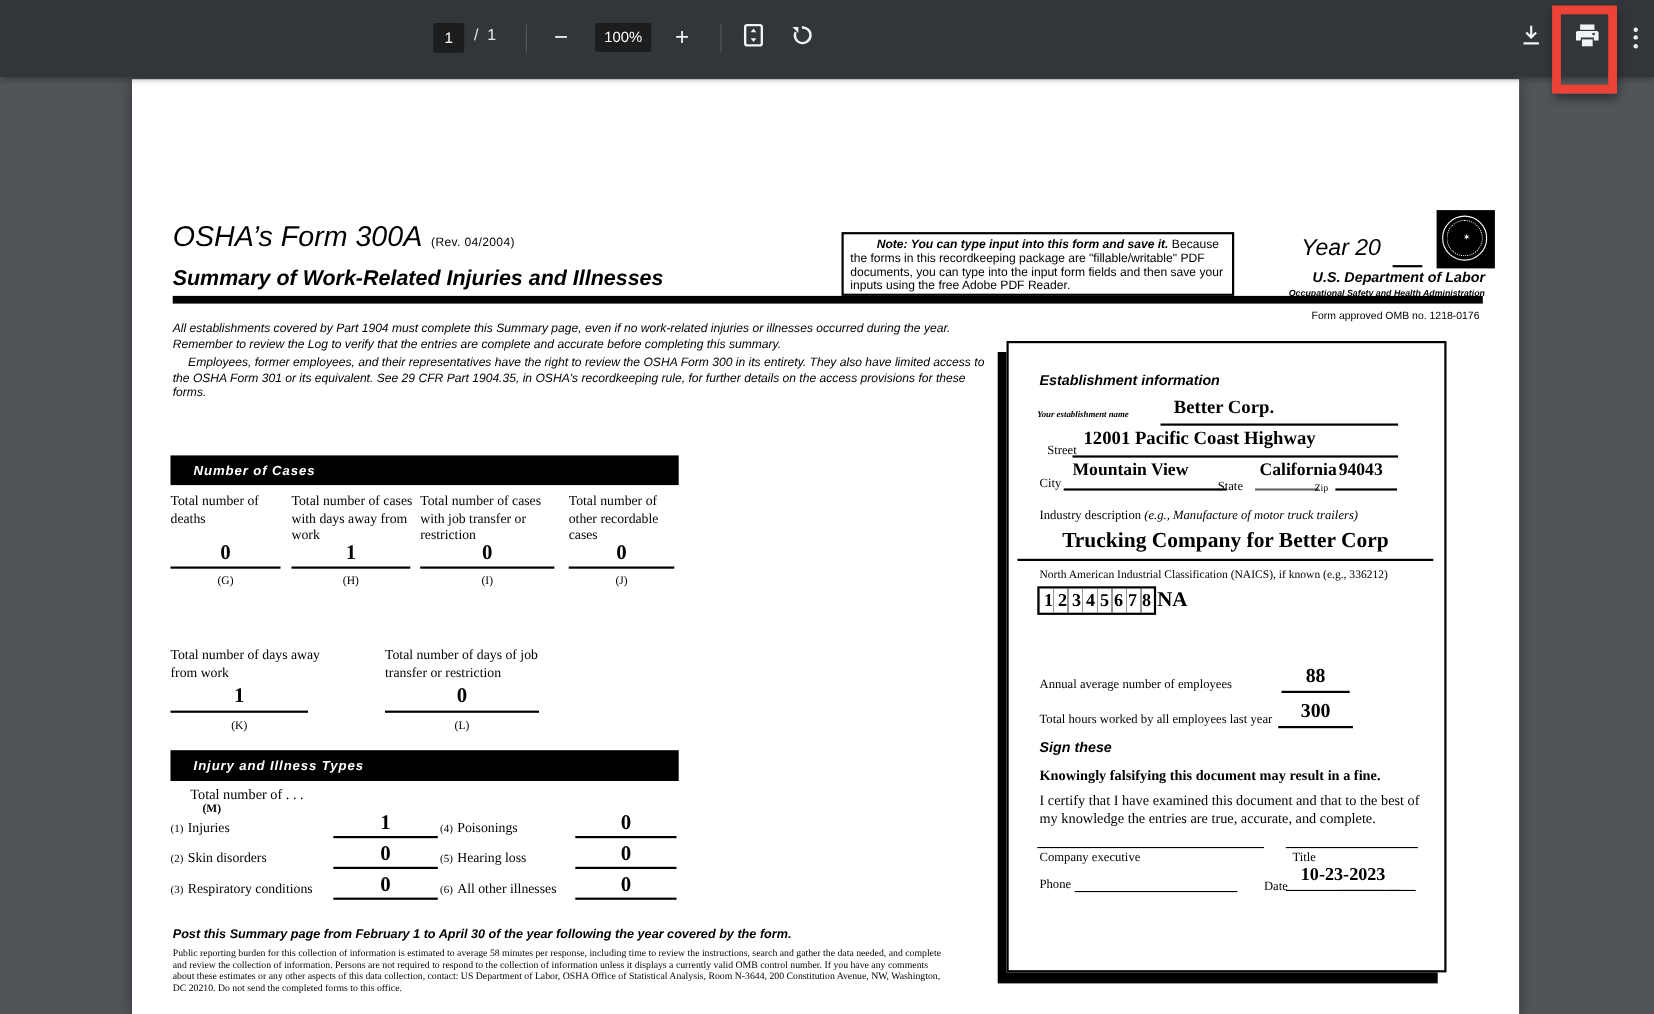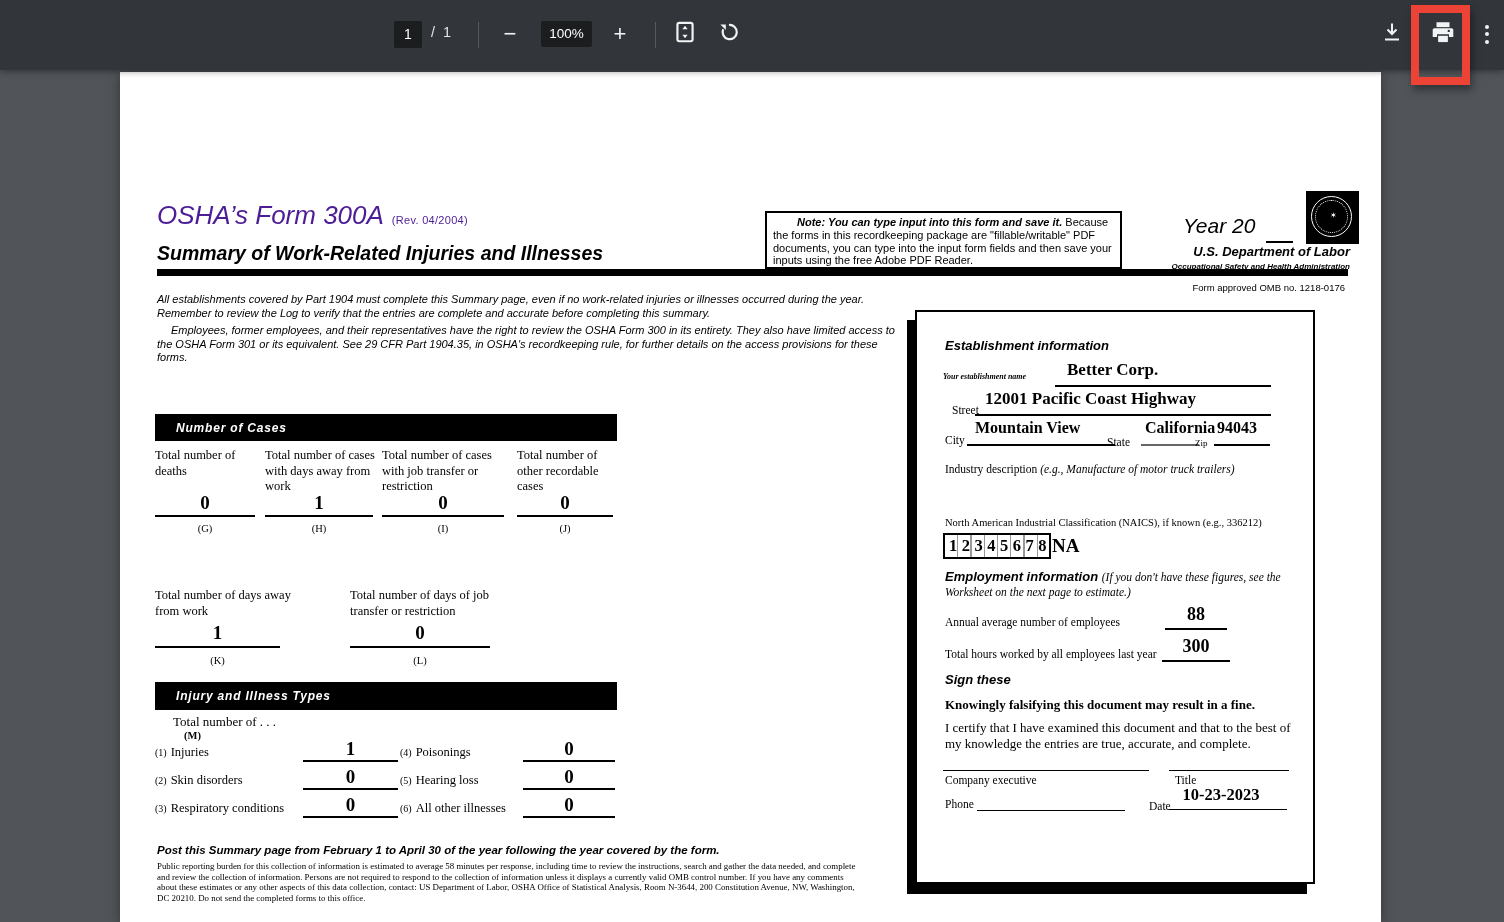--- a/index.html
+++ b/index.html
@@ -30,21 +30,21 @@
   
   .highlight { position:absolute; left:1411px; top:5px; width:59px; height:80px;
                border:8px solid #ed4337; box-shadow:2px 5px 8px rgba(0,0,0,.4); z-index:9; }
 
   
   .page { position:absolute; left:120px; top:72px; width:1261px; height:850px; background:#fff;
           box-shadow:0 2px 12px rgba(0,0,0,.4); }
   .abs { position:absolute; }
   .serif { font-family:"Liberation Serif","DejaVu Serif",serif; }
 
-  .form-title { left:37px; top:128px; font-style:italic; font-size:26px; color:#4c1d95; }
+  .form-title { left:37px; top:128px; font-style:italic; font-size:26px; color:#000000; }
   .form-title .rev { font-size:11px; font-style:normal; margin-left:8px; letter-spacing:.3px; }
   .form-subtitle { left:37px; top:170px; font-weight:bold; font-style:italic; font-size:19.5px; }
   .title-rule { left:37px; top:197px; width:1191px; height:7px; background:#000; }
 
   .note-box { left:645px; top:139px; width:357px; height:58px; border:2px solid #000;
               padding:3px 6px; font-size:11px; line-height:12.8px; }
   .note-box .nt { font-weight:bold; font-style:italic;margin-left:24px; }
 
   .year { left:1063px; top:142px; font-style:italic; font-size:21px; }
   .year-line { left:1146px; top:169px; width:27px; border-bottom:2.5px solid #000; }
@@ -318,29 +318,27 @@
       <div class="ib state-label serif">State</div>
       <div class="ib state-value serif">California</div>
       <div class="ib state-line"></div>
       <div class="ib zip-label serif">Zip</div>
       <div class="ib zip-value serif">94043</div>
       <div class="ib zip-line"></div>
 
       <div class="ib industry-label serif">
         <span>Industry description </span><span class="eg">(e.g., Manufacture of motor truck trailers)</span>
       </div>
+      <div class="ib industry-value serif">Trucking Company for Better Corp</div>
       <div class="ib naics-label serif">North American Industrial Classification (NAICS), if known (e.g., 336212)</div>
       <div class="ib naics-row">
         <div class="naics-box">12345678</div>
         <div class="naics-suffix">NA</div>
       </div>
 
-      <div class="ib emp-header serif">
-        <span class="eh">Employment information </span><span class="en">(If you don't have these figures, see the Worksheet on the next page to estimate.)</span>
-      </div>
       <div class="ib employees-label serif">Annual average number of employees</div>
       <div class="ib employees-value serif">88</div>
       <div class="ib hours-label serif">Total hours worked by all employees last year</div>
       <div class="ib hours-value serif">300</div>
 
       <div class="ib sign-here">Sign these</div>
       <div class="ib falsify serif">Knowingly falsifying this document may result in a fine.</div>
       <div class="ib certify serif">I certify that I have examined this document and that to the best of my knowledge the entries are true, accurate, and complete.</div>
 
       <div class="ib exec-line"></div>

